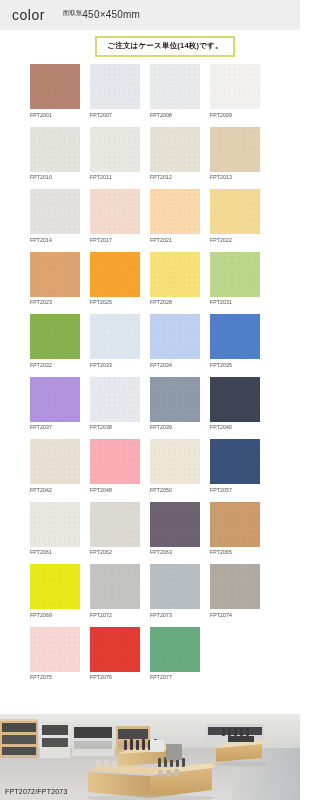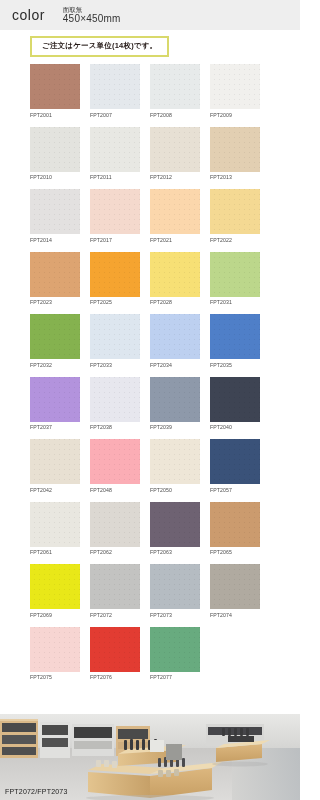--- a/index.html
+++ b/index.html
@@ -30,38 +30,39 @@
   .header-title {
     font-size: 14px;
     letter-spacing: 0.5px;
     font-weight: 400;
     color: #2b2b2b;
     line-height: 1;
   }
   .header-specs {
     margin-left: 18px;
     display: flex;
-    flex-direction: column;
+    flex-direction: row;
     justify-content: center;
     line-height: 1.15;
   }
   .header-spec-top {
     font-size: 6.5px;
     color: #333333;
   }
   .header-spec-bottom {
     font-size: 10px;
     color: #333333;
     letter-spacing: 0.2px;
   }
 
   
   .notice-wrap {
     padding: 6px 0 7px 0;
     display: flex;
+    justify-content: center;
   }
   .notice-box {
     border: 2px solid #d9d96b;
     background: #ffffff;
     padding: 3px 10px 4px 10px;
     font-size: 7.5px;
     font-weight: bold;
     color: #231815;
     letter-spacing: 0.2px;
     white-space: nowrap;

